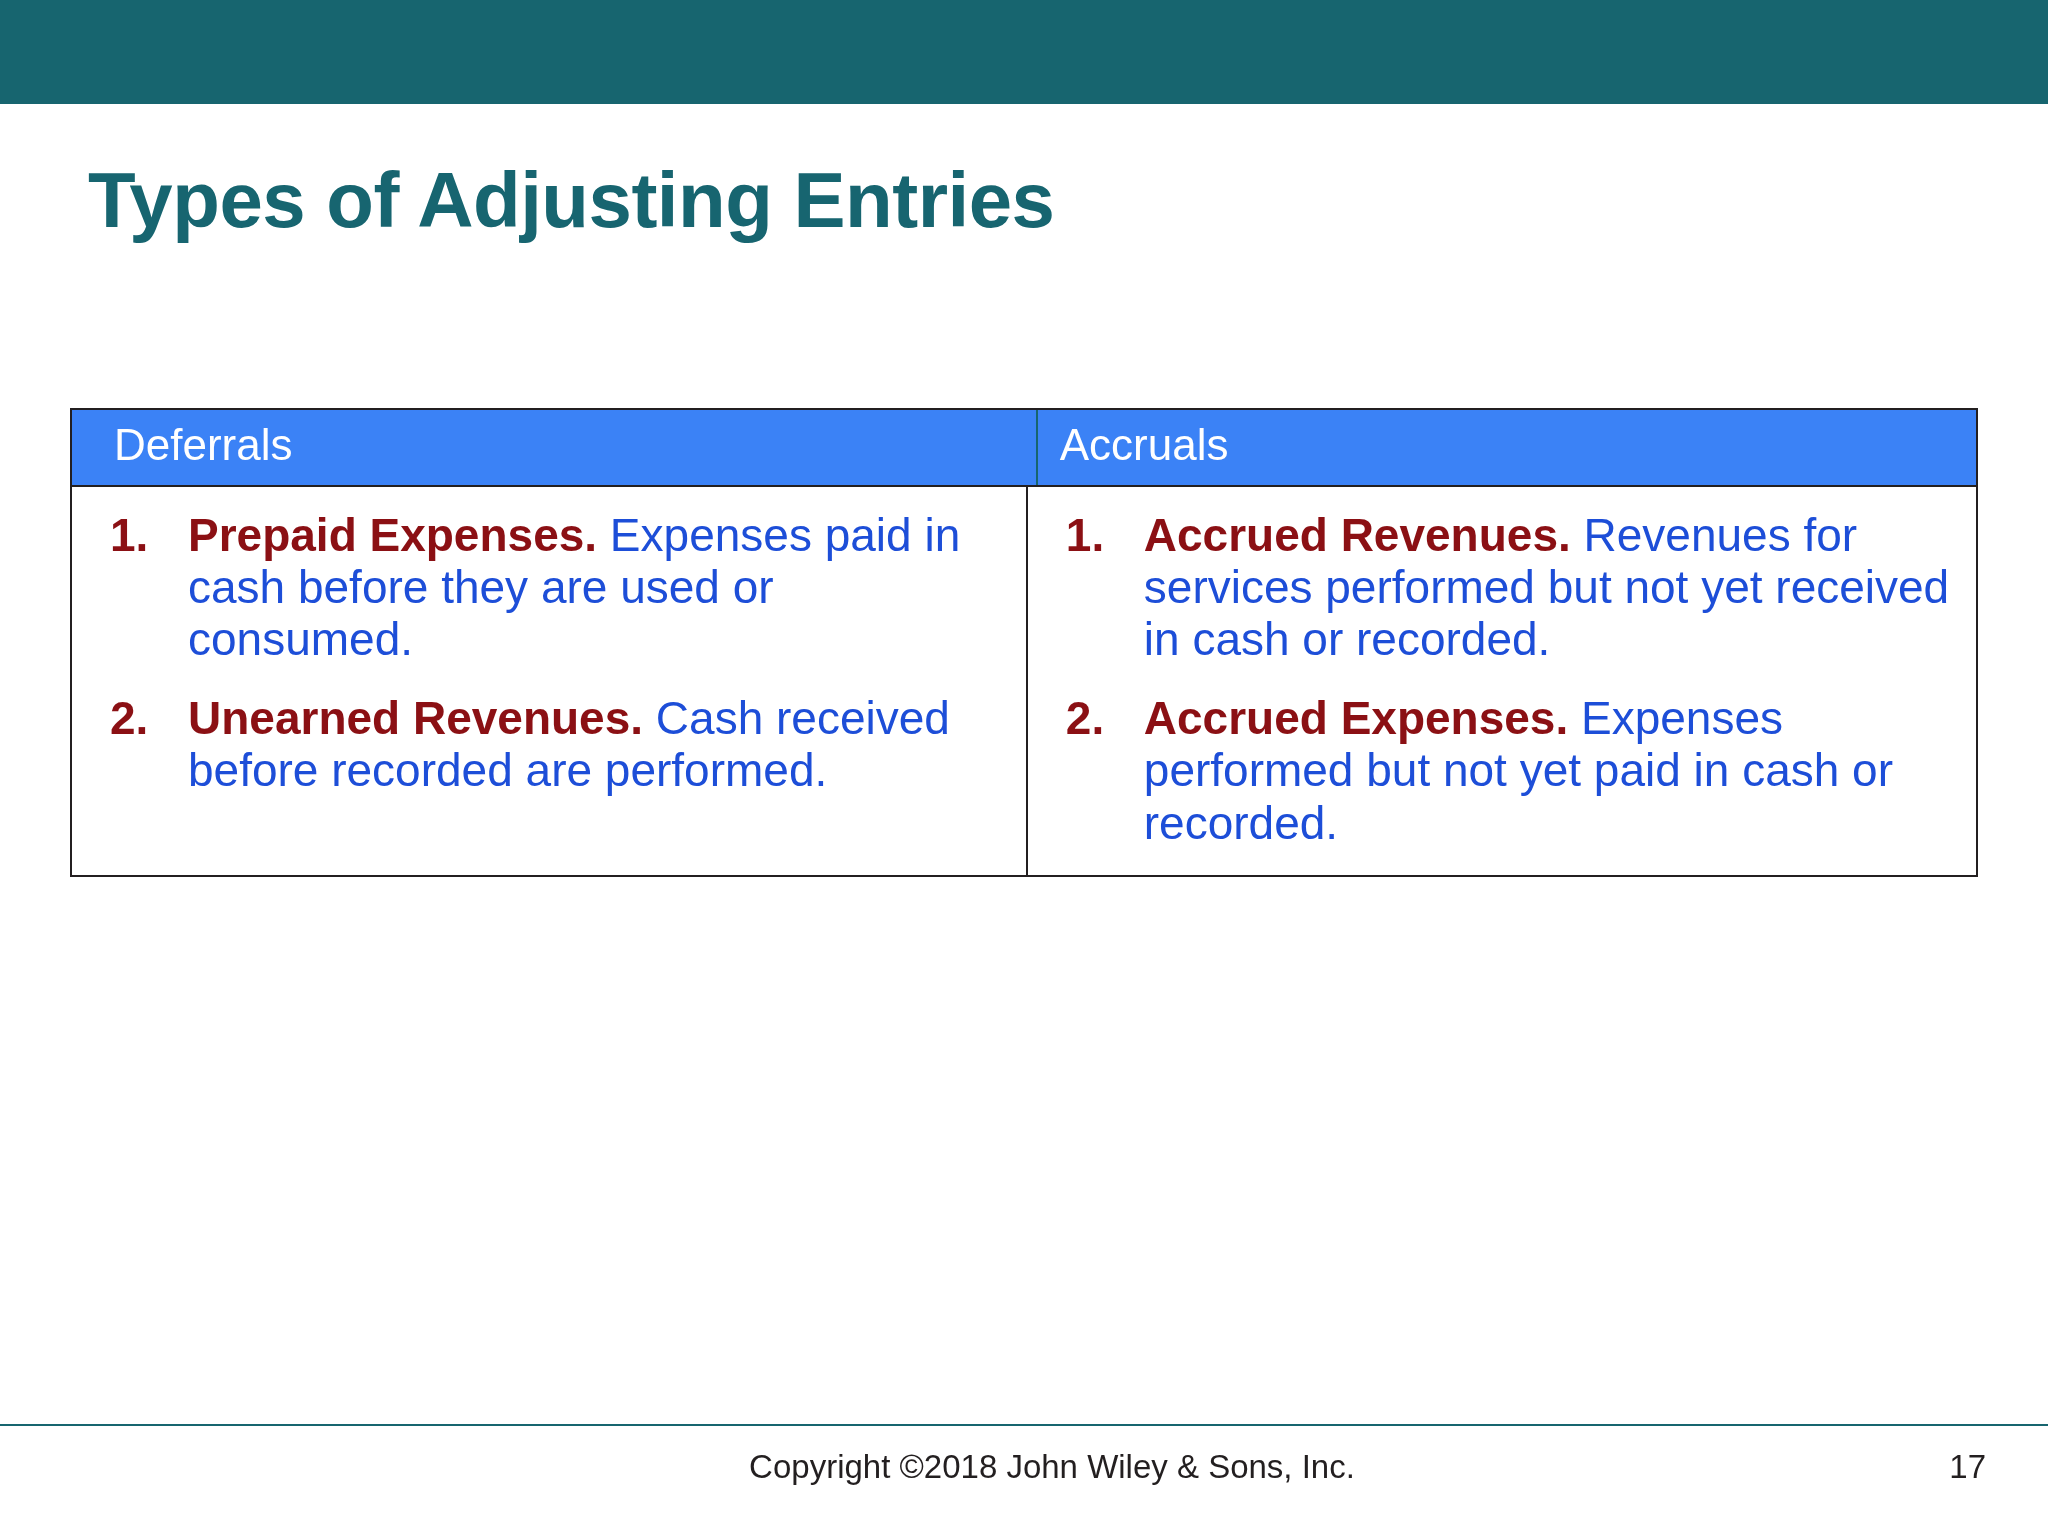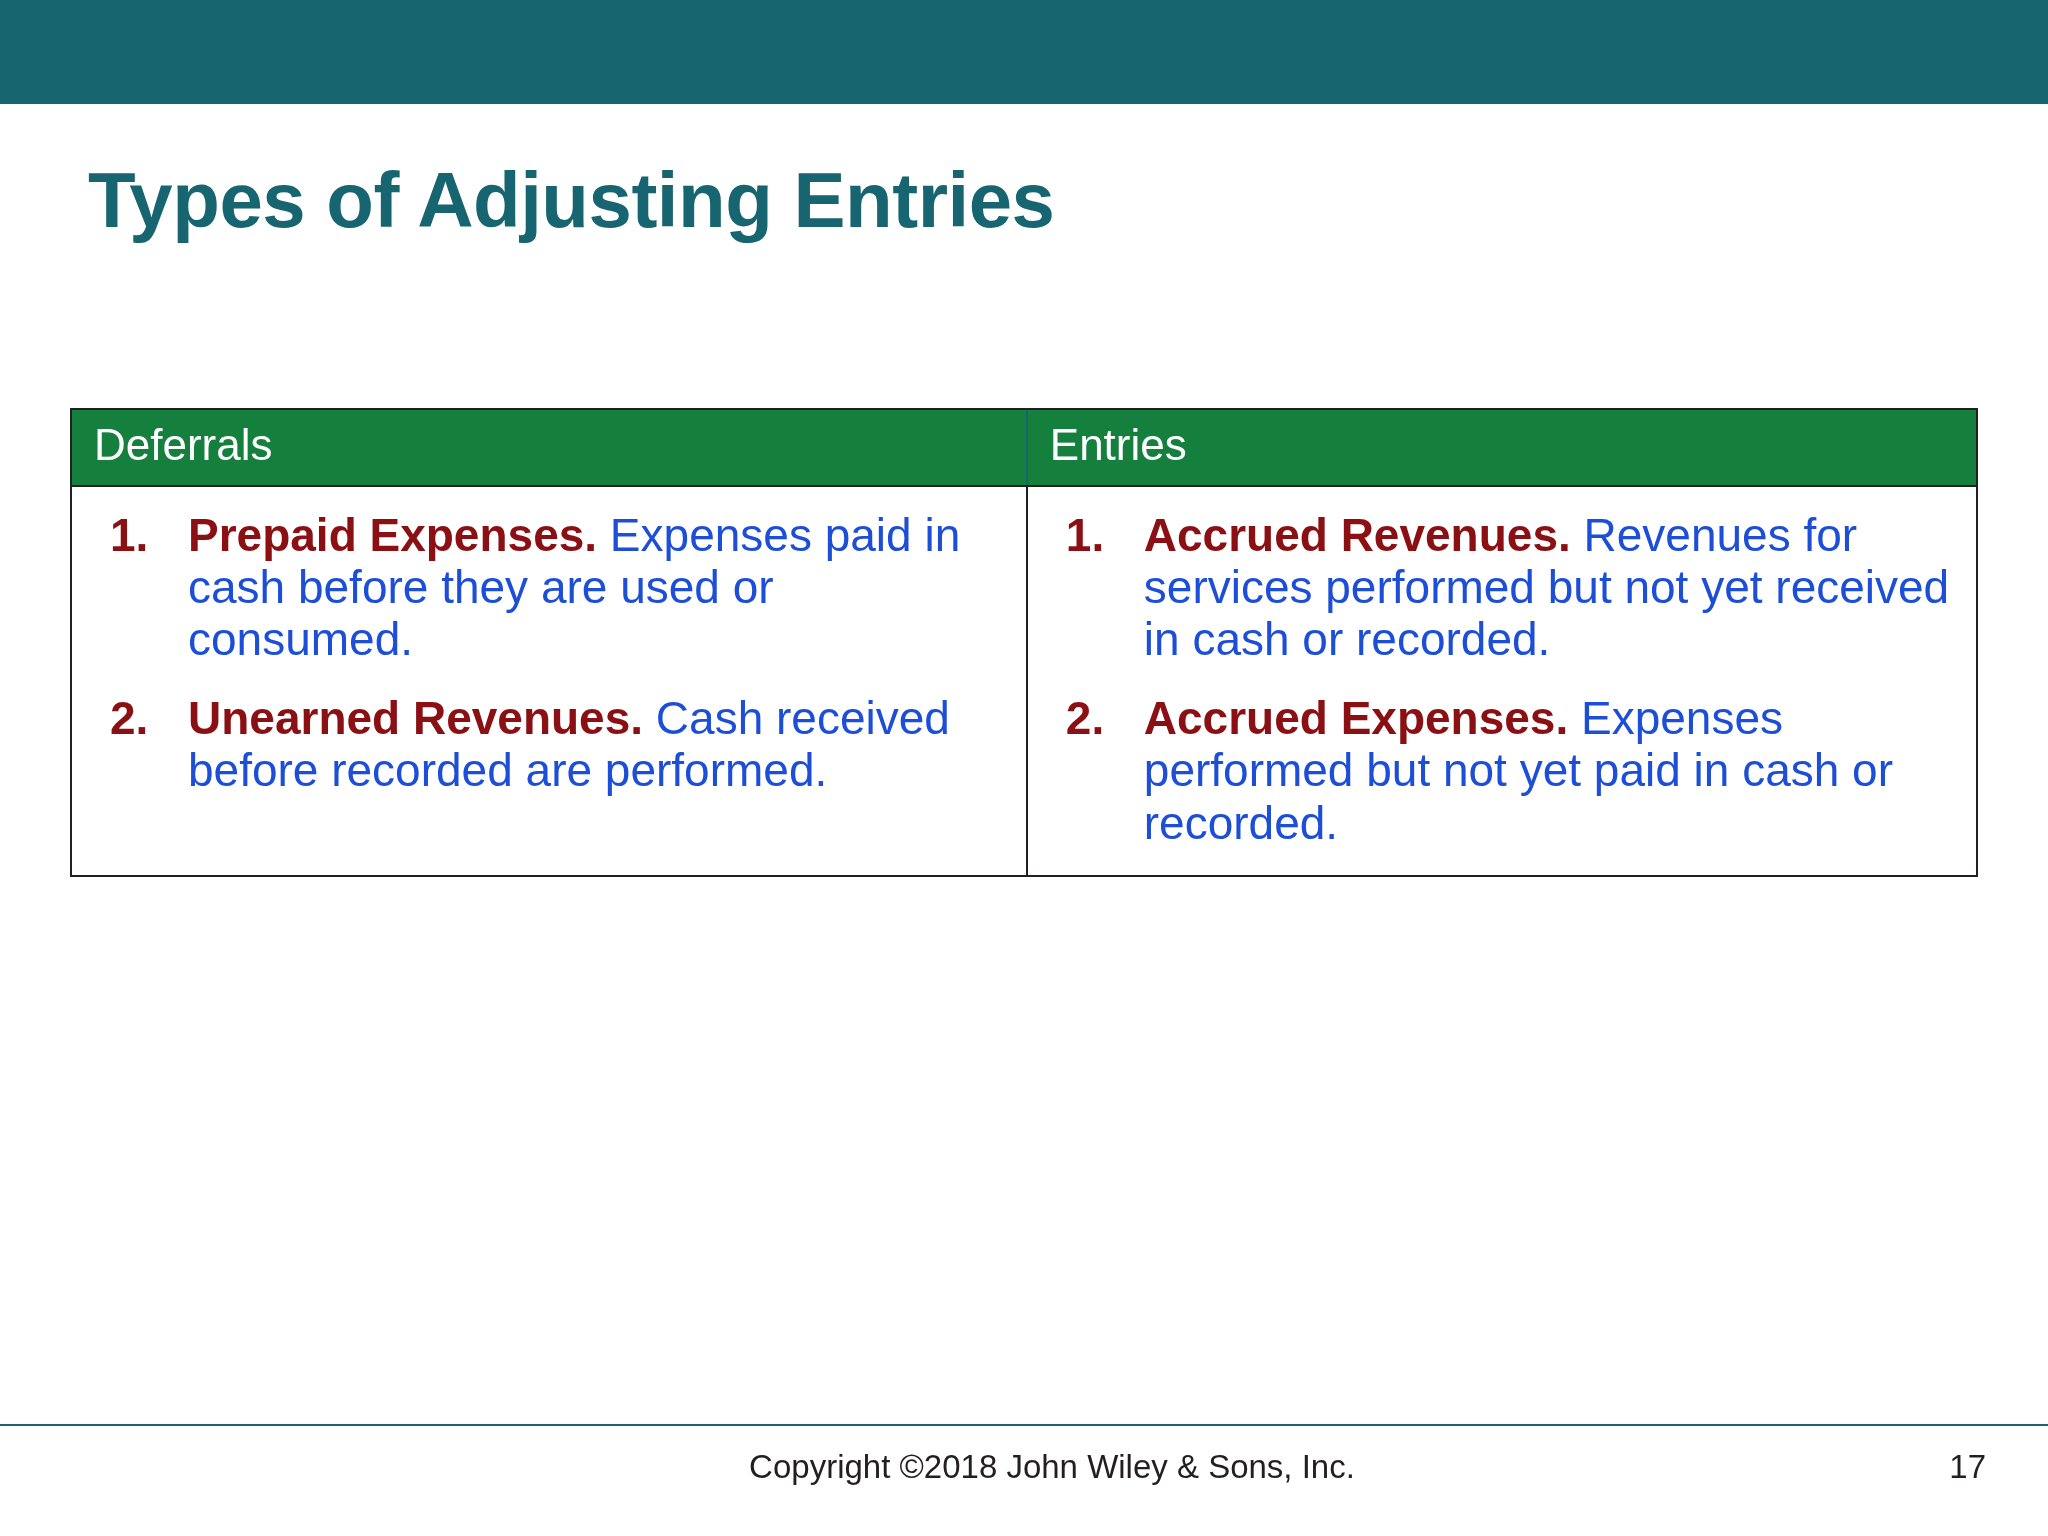--- a/index.html
+++ b/index.html
@@ -42,22 +42,23 @@
     position: absolute;
     top: 408px;
     left: 70px;
     width: 1908px;
     border: 2px solid #231f20;
     box-sizing: border-box;
     background: #ffffff;
   }
   .table-head {
     display: flex;
-    background: #15803d;
+    background: #3b82f6;
     color: #ffffff;
+    padding-left: 20px;
   }
   .table-head .cell {
     padding: 10px 18px 14px 22px;
     font-size: 44px;
     line-height: 1.15;
     box-sizing: border-box;
   }
   .table-head .cell.left {
     width: 50.2%;
     border-right: 2px solid #17656F;
@@ -144,21 +145,21 @@
 <div class="slide">
 
   <div class="top-band"></div>
 
   <div class="slide-title">Types of Adjusting Entries</div>
 
   <div class="table-wrap">
 
     <div class="table-head">
       <div class="cell left">Deferrals</div>
-      <div class="cell right">Entries</div>
+      <div class="cell right">Accruals</div>
     </div>
 
     <div class="table-body">
 
       <div class="body-col left">
         <ol class="items">
           <li>
             <span class="num">1.</span><span class="term">Prepaid Expenses.</span><span class="desc"> Expenses paid in cash before they are used or consumed.</span>
           </li>
           <li>

